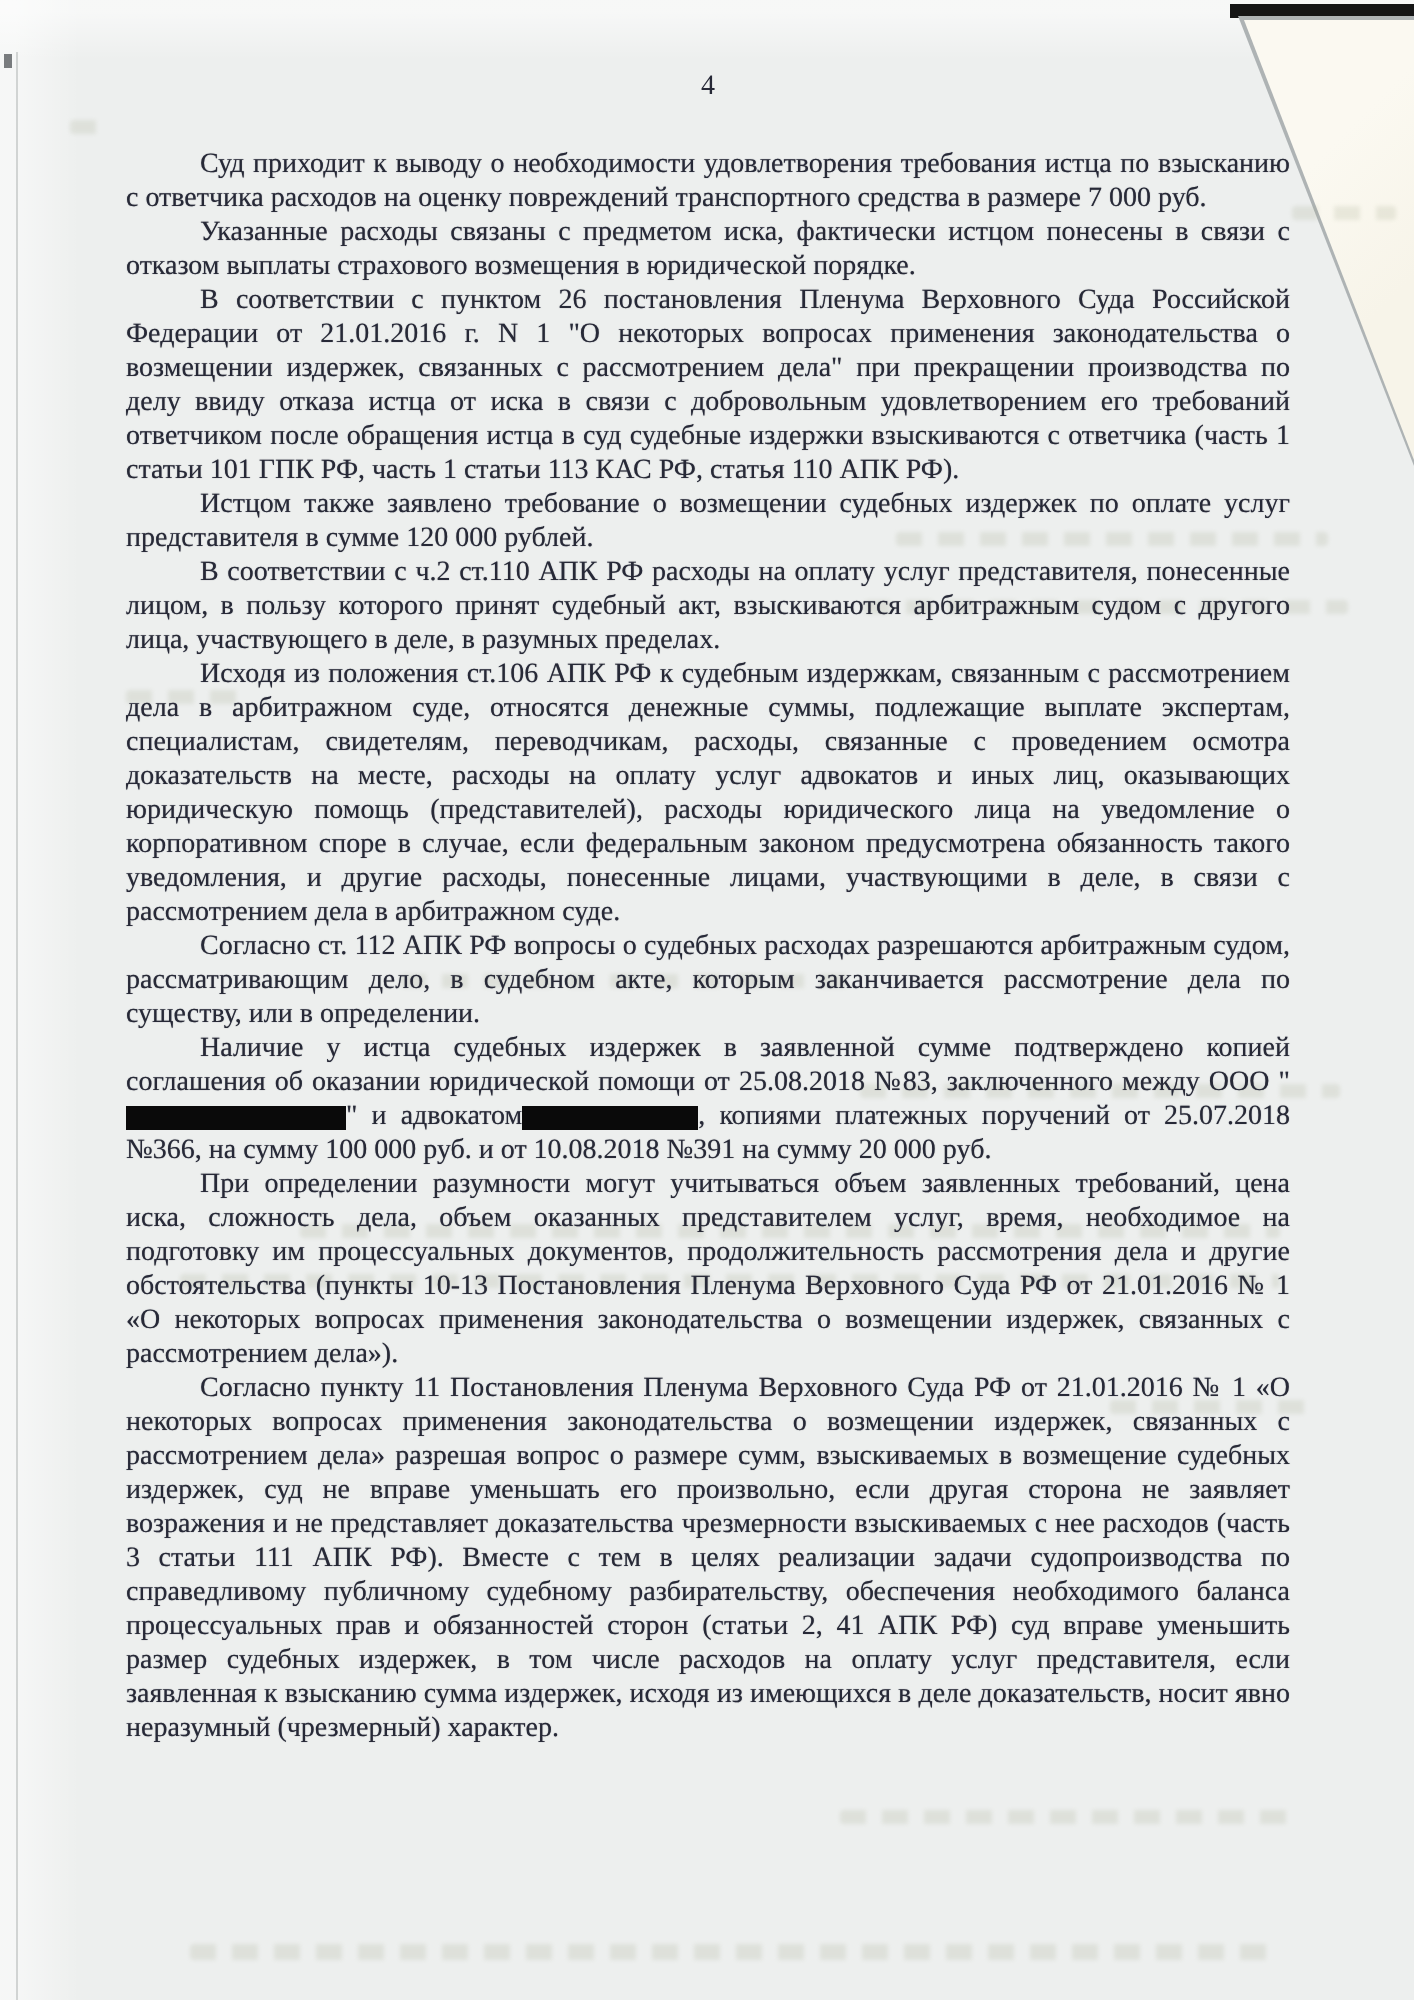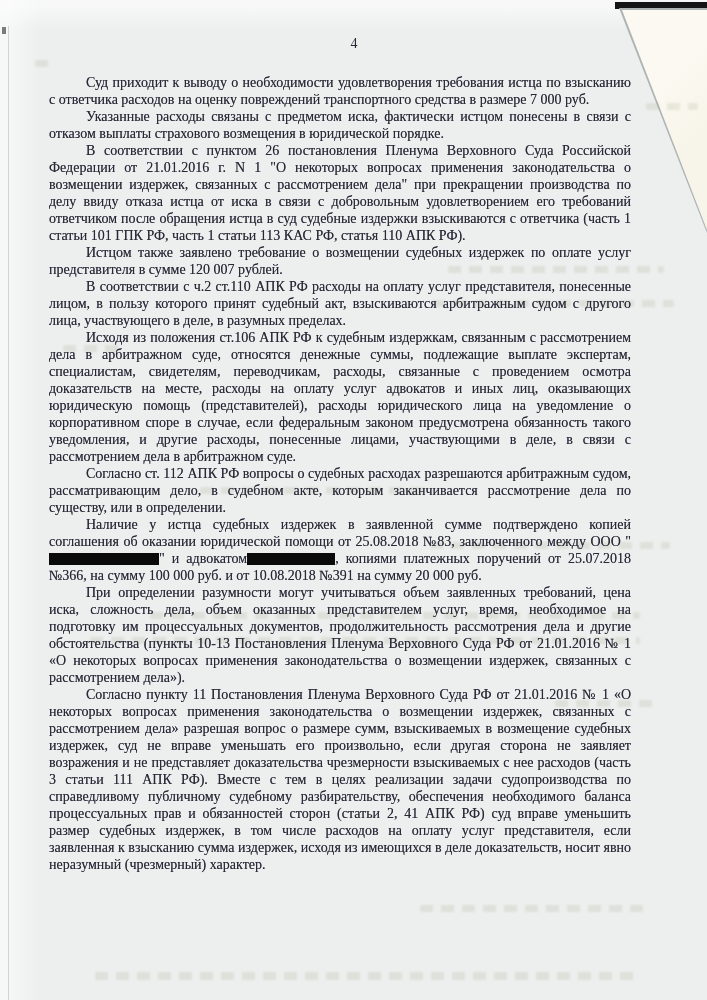--- a/index.html
+++ b/index.html
@@ -49,21 +49,21 @@
     position:absolute;height:7px;pointer-events:none;
     background:repeating-linear-gradient(90deg,
       rgba(152,158,128,.55) 0 13px, rgba(152,158,128,0) 13px 21px);
     opacity:.32;filter:blur(1px);border-radius:2px;
   }
   .page-number{
     position:absolute;top:36px;left:63px;width:582px;
     text-align:center;font-size:14px;color:var(--ink);
   }
   .doc-body{
-    position:absolute;top:74px;left:49px;width:582px;
+    position:absolute;top:74px;left:63px;width:582px;
     color:var(--ink);
     font-size:14px;line-height:17px;
     text-align:justify;
     text-shadow:0 0 .5px rgba(39,41,55,.6);
   }
   .doc-body p{
     margin:0;text-indent:37px;
   }
   .redaction{
     display:inline-block;height:12px;vertical-align:text-bottom;
@@ -95,21 +95,21 @@
   <div class="bleed" style="top:700px;left:555px;width:100px;"></div>
   <div class="bleed" style="top:905px;left:420px;width:226px;"></div>
   <div class="bleed" style="top:972px;left:95px;width:545px;height:8px;"></div>
 
   <div class="page-number">4</div>
 
   <div class="doc-body">
     <p>Суд приходит к выводу о необходимости удовлетворения требования истца по взысканию с ответчика расходов на оценку повреждений транспортного средства в размере 7 000  руб.</p>
     <p>Указанные расходы связаны с предметом иска, фактически истцом понесены в связи с отказом выплаты страхового возмещения в юридической порядке.</p>
     <p>В соответствии с пунктом 26 постановления Пленума Верховного Суда Российской Федерации от 21.01.2016 г. N 1 "О некоторых вопросах применения законодательства о возмещении издержек, связанных с рассмотрением дела" при прекращении производства по делу ввиду отказа истца от иска в связи с добровольным удовлетворением его требований ответчиком после обращения истца в суд судебные издержки взыскиваются с ответчика (часть 1 статьи 101 ГПК РФ, часть 1 статьи 113 КАС РФ, статья 110 АПК РФ).</p>
-    <p>Истцом также заявлено требование о возмещении судебных издержек по оплате услуг представителя в сумме 120 007 рублей.</p>
+    <p>Истцом также заявлено требование о возмещении судебных издержек по оплате услуг представителя в сумме 120 000 рублей.</p>
     <p>В соответствии с ч.2 ст.110 АПК РФ расходы на оплату услуг представителя, понесенные лицом, в пользу которого принят судебный акт, взыскиваются арбитражным судом с другого лица, участвующего в деле, в разумных пределах.</p>
     <p>Исходя из положения ст.106 АПК РФ к судебным издержкам, связанным с рассмотрением дела в арбитражном суде, относятся денежные суммы, подлежащие выплате экспертам, специалистам, свидетелям, переводчикам, расходы, связанные с проведением осмотра доказательств на месте, расходы на оплату услуг адвокатов и иных лиц, оказывающих юридическую помощь (представителей), расходы юридического лица на уведомление о корпоративном споре в случае, если федеральным законом предусмотрена обязанность такого уведомления, и другие расходы, понесенные лицами, участвующими в деле, в связи с рассмотрением дела в арбитражном суде.</p>
     <p>Согласно ст. 112 АПК РФ вопросы о судебных расходах разрешаются арбитражным судом, рассматривающим дело, в судебном акте, которым заканчивается рассмотрение дела по существу, или в определении.</p>
     <p>
       <span>Наличие у истца судебных издержек в заявленной сумме подтверждено копией соглашения об оказании юридической помощи от 25.08.2018 №83, заключенного между ООО "</span><span class="redaction r1"></span><span>"  и адвокатом</span><span class="redaction r2"></span><span>, копиями платежных поручений от 25.07.2018 №366, на сумму 100 000 руб. и от 10.08.2018 №391 на сумму 20 000 руб.</span>
     </p>
     <p>При определении разумности могут учитываться объем заявленных требований, цена иска, сложность дела, объем оказанных представителем услуг, время, необходимое на подготовку им процессуальных документов, продолжительность рассмотрения дела и другие обстоятельства (пункты 10-13 Постановления Пленума Верховного Суда РФ от 21.01.2016 № 1 «О некоторых вопросах применения законодательства о возмещении издержек, связанных с рассмотрением дела»).</p>
     <p>Согласно пункту 11 Постановления Пленума Верховного Суда РФ от 21.01.2016 № 1 «О некоторых вопросах применения законодательства о возмещении издержек, связанных с рассмотрением дела» разрешая вопрос о размере сумм, взыскиваемых в возмещение судебных издержек, суд не вправе уменьшать его произвольно, если другая сторона не заявляет возражения и не представляет доказательства чрезмерности взыскиваемых с нее расходов (часть 3 статьи 111 АПК РФ). Вместе с тем в целях реализации задачи судопроизводства по справедливому публичному судебному разбирательству, обеспечения необходимого баланса процессуальных прав и обязанностей сторон (статьи 2, 41 АПК РФ) суд вправе уменьшить размер судебных издержек, в том числе расходов на оплату услуг представителя, если заявленная к взысканию сумма издержек, исходя из имеющихся в деле доказательств, носит явно неразумный (чрезмерный) характер.</p>
   </div>
 

